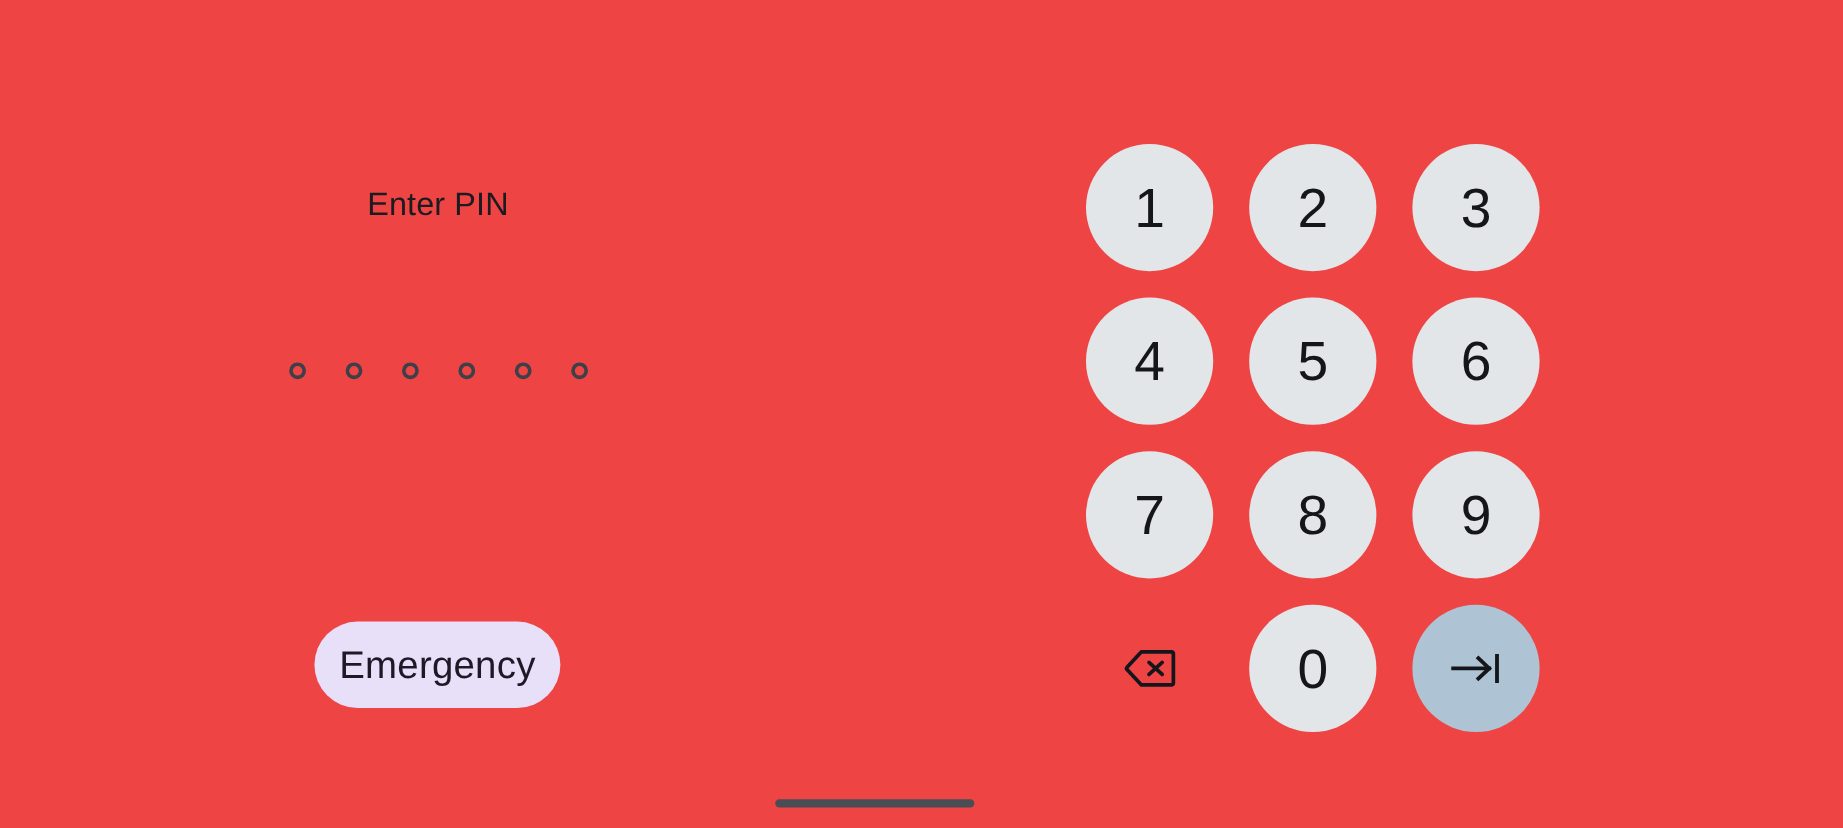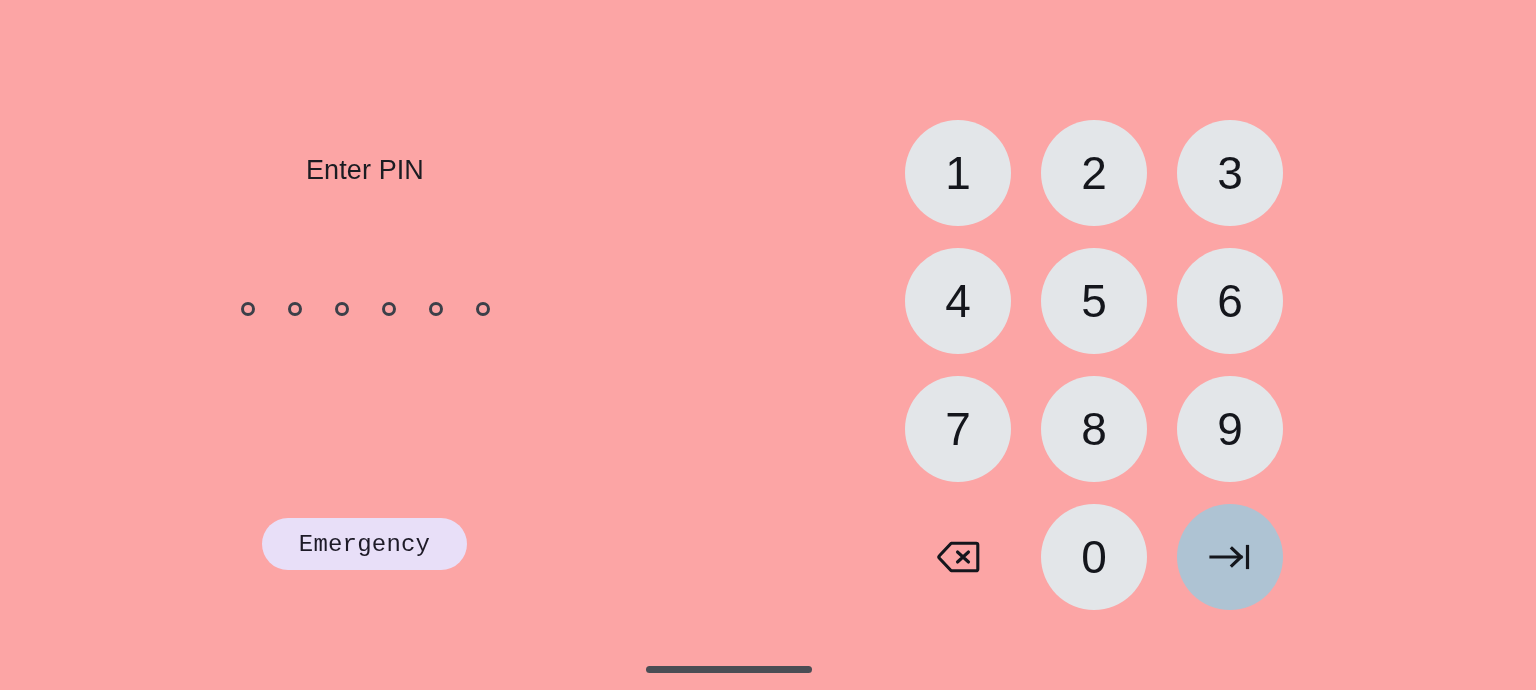--- a/index.html
+++ b/index.html
@@ -51,27 +51,27 @@
     height: 8px;
     border-radius: 50%;
     border: 3px solid #3c4049;
     box-sizing: content-box;
   }
   #emergency-button {
     position: absolute;
     left: 262px;
     top: 518px;
     width: 205px;
-    height: 52px;
+    height: 72px;
     border: none;
     border-radius: 36px;
     background: #e8dff8;
     color: #1d1a27;
-    font-family: Liberation Mono, monospace;
-    font-size: 24px;
+    font-family: Liberation Sans, sans-serif;
+    font-size: 32px;
     letter-spacing: 0.2px;
     cursor: pointer;
     padding: 0;
   }
 
   
   #keypad {
     position: absolute;
     left: 905px;
     top: 120px;
@@ -117,21 +117,21 @@
     top: 666px;
     width: 166px;
     height: 7px;
     border-radius: 4px;
     background: #4a4d54;
   }
 </style>
 </head>
 <body style="background: rgb(244, 247, 251);">
 
-<div id="screen" style="background: #fca5a5;">
+<div id="screen" style="background: #ef4444;">
 
   <div id="left-panel">
 
     <div id="pin-title">Enter PIN</div>
 
     <div id="pin-dots">
       <span class="pin-dot" style="border-color: rgb(60, 64, 73);"></span>
       <span class="pin-dot" style="border-color: rgb(60, 64, 73);"></span>
       <span class="pin-dot" style="border-color: rgb(60, 64, 73);"></span>
       <span class="pin-dot" style="border-color: rgb(60, 64, 73);"></span>

